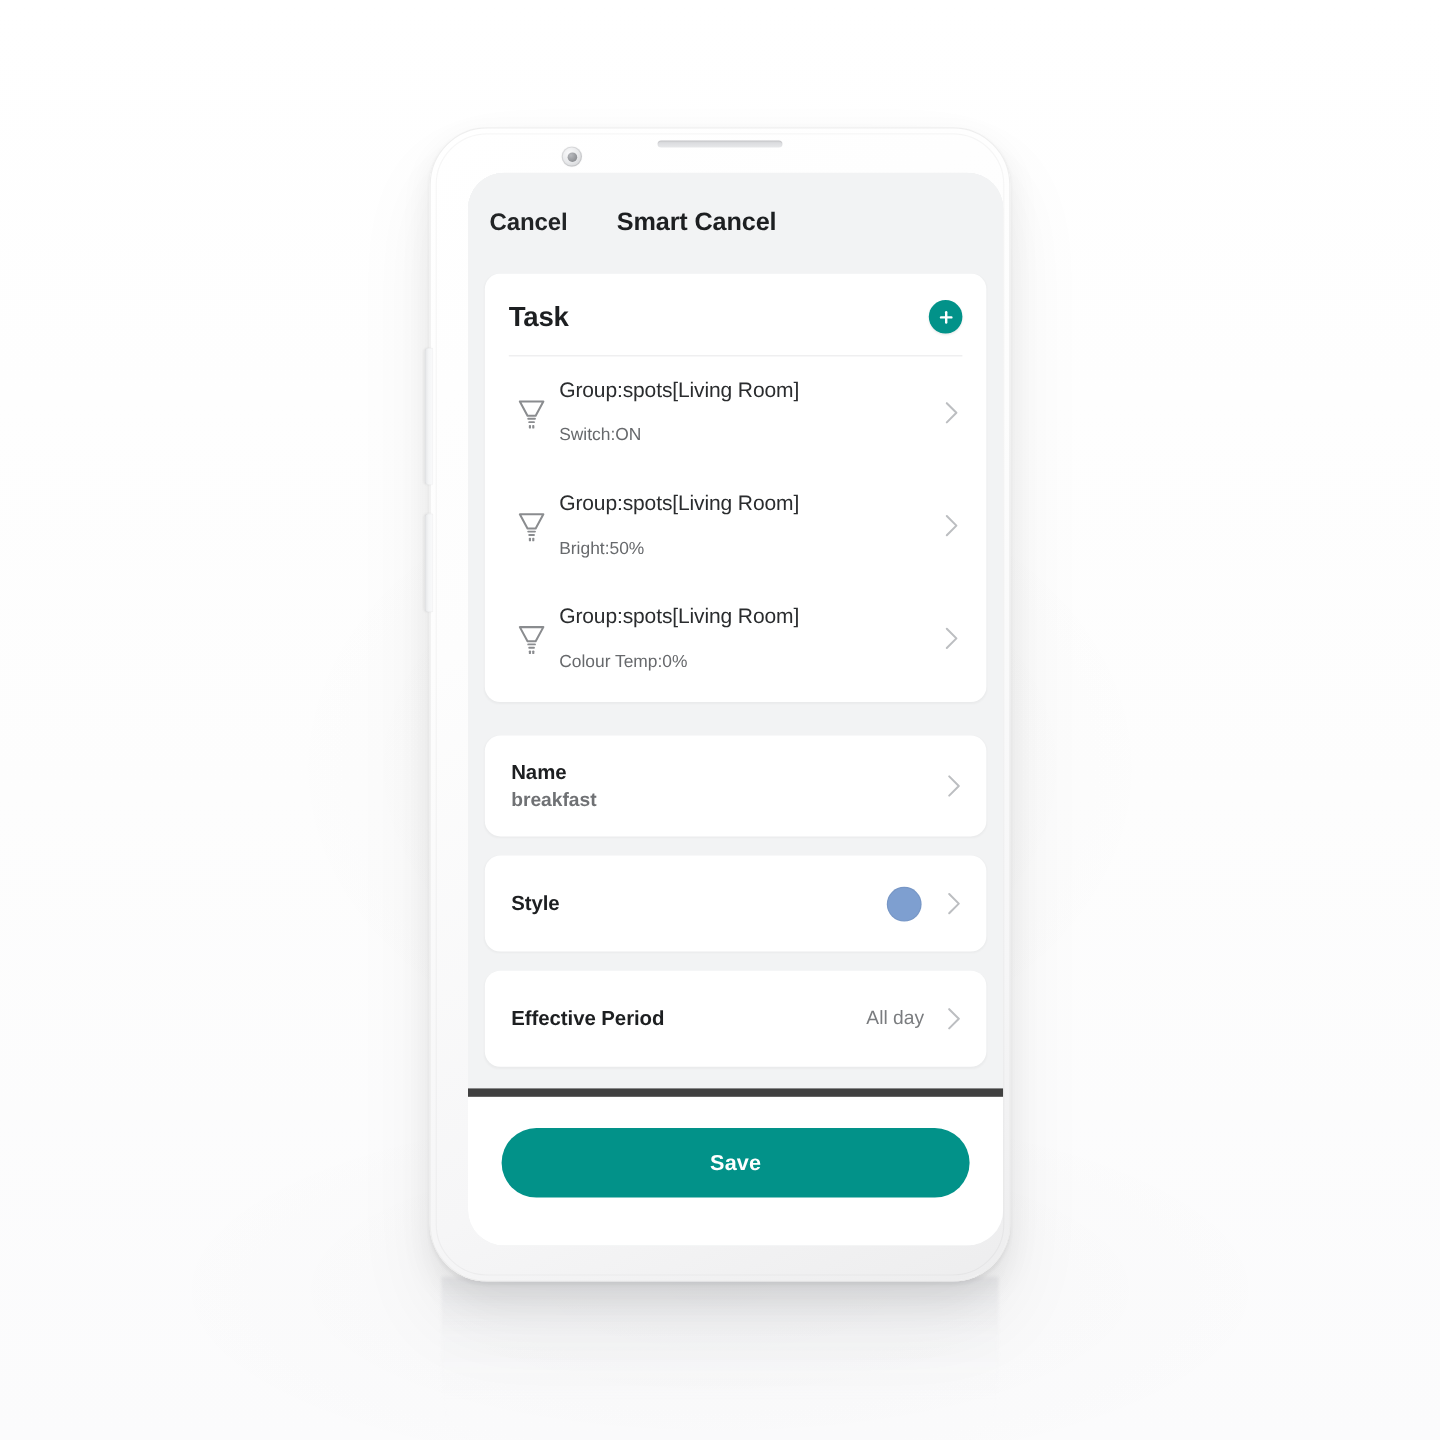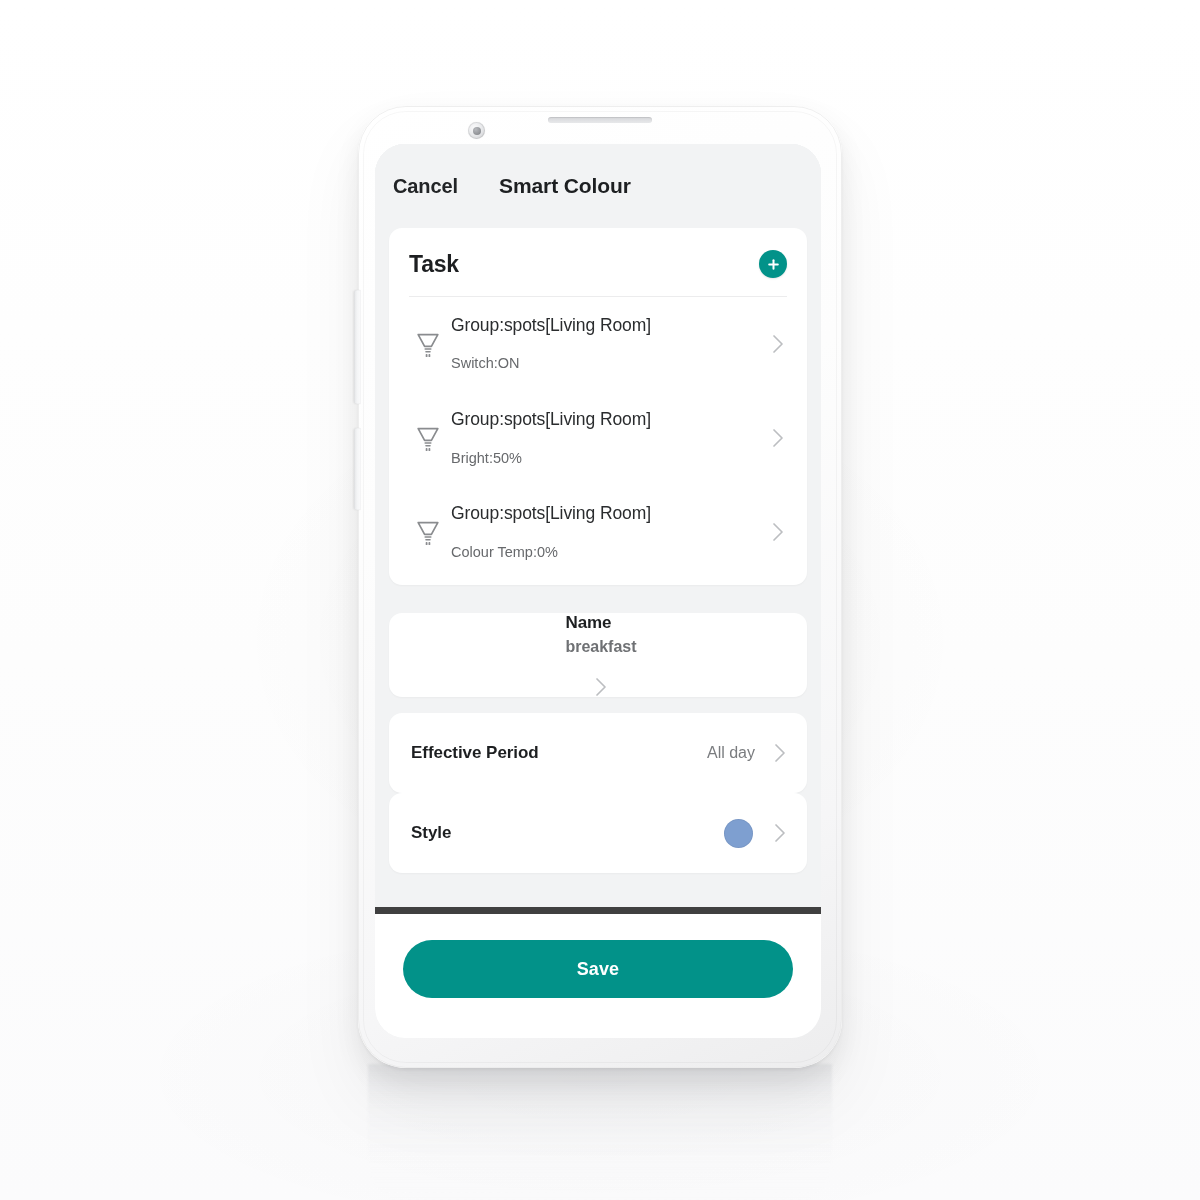--- a/index.html
+++ b/index.html
@@ -114,21 +114,21 @@
     top: 4.5px;
     width: 8px;
     height: 8px;
     border-radius: 50%;
     background: radial-gradient(circle at 35% 30%, #b7b9bd 0%, #8f9195 70%, #7b7d81 100%);
   }
 
   
   .screen {
     position: absolute;
-    left: 17px;
+    left: 32px;
     top: 38px;
     width: 446px;
     height: 894px;
     border-radius: 30px;
     background: #f2f3f4;
     overflow: hidden;
     box-shadow: inset 0 0 0 1px rgba(0,0,0,0.035);
   }
 
   .app {
@@ -285,21 +285,21 @@
     white-space: nowrap;
   }
   .style-swatch {
     width: 29px;
     height: 29px;
     border-radius: 50%;
     margin-right: 16px;
     flex: 0 0 auto;
     box-shadow: inset 0 0 0 1px rgba(0,0,0,0.05);
   }
-  .card-name { min-height: 84px; flex-direction: column; }
+  .card-name { min-height: 84px; }
   .card-style { min-height: 80px; }
   .card-period { min-height: 80px; margin-bottom: 0; }
 
   
   .footer {
     flex: 0 0 auto;
     background: #ffffff;
     padding: 26px 28px 40px 28px;
     border-top: 7px solid #404040;
   }
@@ -333,21 +333,21 @@
   <div class="side-btn power"></div>
 
   <div class="earpiece"></div>
   <div class="camera"></div>
 
   <div class="screen">
     <div class="app">
 
       <div class="navbar">
         <div class="nav-cancel">Cancel</div>
-        <div class="nav-title">Smart Colour</div>
+        <div class="nav-title">Smart Cancel</div>
       </div>
 
       <div class="scroll-body">
 
         <div class="card task-card">
 
           <div class="task-head">
             <div class="task-title">Task</div>
             <div class="add-btn" style="background: rgb(2, 146, 137);">
               <span>
@@ -431,44 +431,44 @@
             <div class="setting-label">Name</div>
             <div class="setting-sub">breakfast</div>
           </div>
           <div class="chev">
             <svg width="12" height="20" viewBox="0 0 12 20" aria-hidden="true">
               <path d="M2 2 L10 10 L2 18" fill="none" stroke="currentColor" stroke-width="1.7" stroke-linecap="round" stroke-linejoin="round"></path>
             </svg>
           </div>
         </div>
 
+        <div class="card setting-card card-style">
+          <div class="setting-main">
+            <div class="setting-label">Style</div>
+          </div>
+          <div class="style-swatch" style="background: rgb(126, 159, 208);"></div>
+          <div class="chev">
+            <svg width="12" height="20" viewBox="0 0 12 20" aria-hidden="true">
+              <path d="M2 2 L10 10 L2 18" fill="none" stroke="currentColor" stroke-width="1.7" stroke-linecap="round" stroke-linejoin="round"></path>
+            </svg>
+          </div>
+        </div>
+
         <div class="card setting-card card-period">
           <div class="setting-main">
             <div class="setting-label">Effective Period</div>
           </div>
           <div class="setting-value">All day</div>
           <div class="chev">
             <svg width="12" height="20" viewBox="0 0 12 20" aria-hidden="true">
               <path d="M2 2 L10 10 L2 18" fill="none" stroke="currentColor" stroke-width="1.7" stroke-linecap="round" stroke-linejoin="round"></path>
             </svg>
           </div>
         </div>
 
-        <div class="card setting-card card-style">
-          <div class="setting-main">
-            <div class="setting-label">Style</div>
-          </div>
-          <div class="style-swatch" style="background: rgb(126, 159, 208);"></div>
-          <div class="chev">
-            <svg width="12" height="20" viewBox="0 0 12 20" aria-hidden="true">
-              <path d="M2 2 L10 10 L2 18" fill="none" stroke="currentColor" stroke-width="1.7" stroke-linecap="round" stroke-linejoin="round"></path>
-            </svg>
-          </div>
-        </div>
-
       </div>
 
       <div class="footer">
         <button class="save-btn" style="background: rgb(2, 146, 137);">Save</button>
       </div>
 
     </div>
   </div>
 </div>
 

